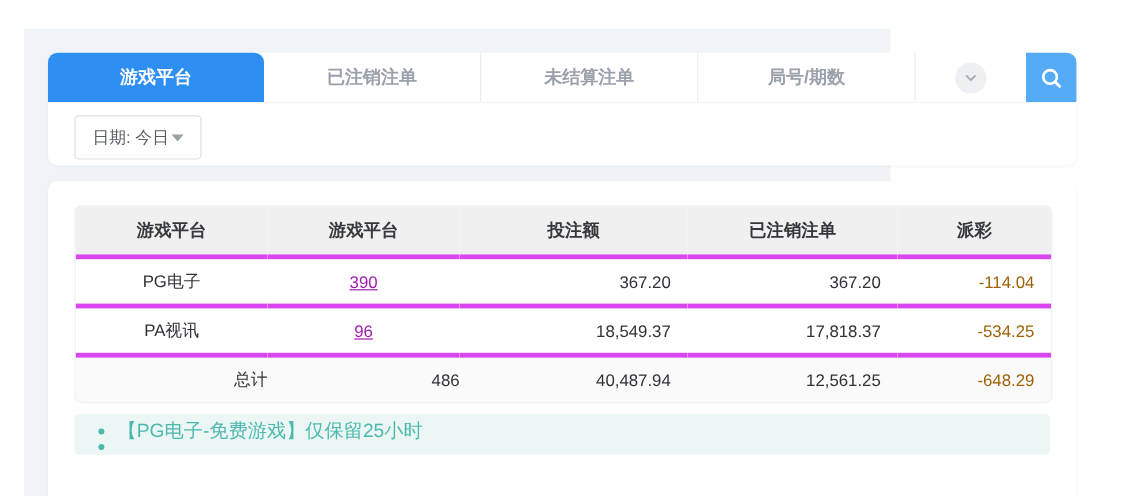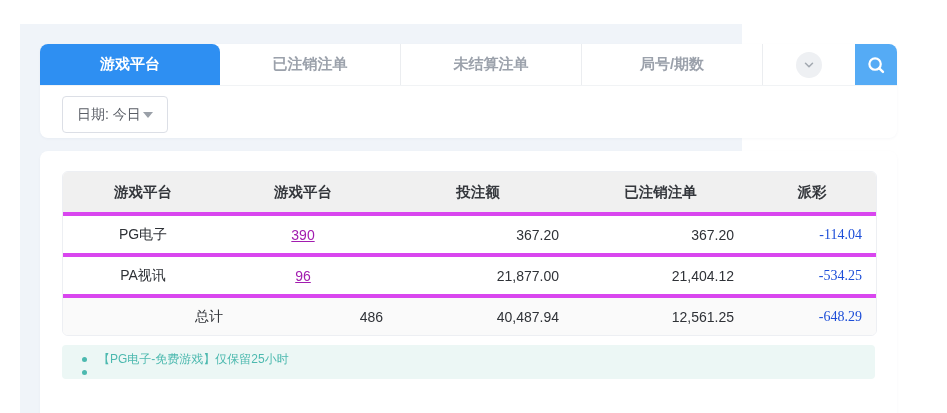--- a/index.html
+++ b/index.html
@@ -45,27 +45,27 @@
     color:#2f3237; }
   col.c1 { width:160px; } col.c2 { width:160px; } col.c3 { width:190px; }
   col.c4 { width:175px; } col.c5 { width:128px; }
   th { height:40px; background:#f0f0f0; font-weight:600; font-size:14.5px;
     text-align:center; color:#34373c; }
   td { height:41px; border-top:4px solid #d946ef; background:#ffffff; }
   td.center { text-align:center; }
   td.num { text-align:right; padding-right:14px; }
   tr.total td { background:#fafafa;text-align:right; }
   a.count-link { color:#a21caf; text-decoration:underline; cursor:pointer; }
-  .neg { color:#1d4ed8;font-family:Liberation Serif, serif; }
+  .neg { color:#a16207; }
 
   
   .notes { margin:9px 22px 0 22px; background:#ecf7f5; border-radius:4px;
     padding:4px 16px; }
   .note-line { display:flex; align-items:center; line-height:21px;
-    font-size:12px; color:#4cb9af; }
+    font-size:16px; color:#4cb9af; }
   .note-dot { width:5px; height:5px; border-radius:50%; background:#4cb9af;
     margin:0 11px 0 4px; flex:0 0 auto; }
 </style>
 </head>
 <body>
 
 <div class="page">
 
   <div class="panel panel-top">
     <div class="tabbar">
@@ -120,22 +120,22 @@
           <tr>
             <td class="center">PG电子</td>
             <td class="center"><a class="count-link">390</a></td>
             <td class="num">367.20</td>
             <td class="num">367.20</td>
             <td class="num neg">-114.04</td>
           </tr>
           <tr>
             <td class="center">PA视讯</td>
             <td class="center"><a class="count-link">96</a></td>
-            <td class="num">21,877.00</td>
-            <td class="num">21,404.12</td>
+            <td class="num">18,549.37</td>
+            <td class="num">17,818.37</td>
             <td class="num neg">-534.25</td>
           </tr>
           <tr class="total">
             <td class="center">总计</td>
             <td class="center">486</td>
             <td class="num">40,487.94</td>
             <td class="num">12,561.25</td>
             <td class="num neg">-648.29</td>
           </tr>
         </tbody>

